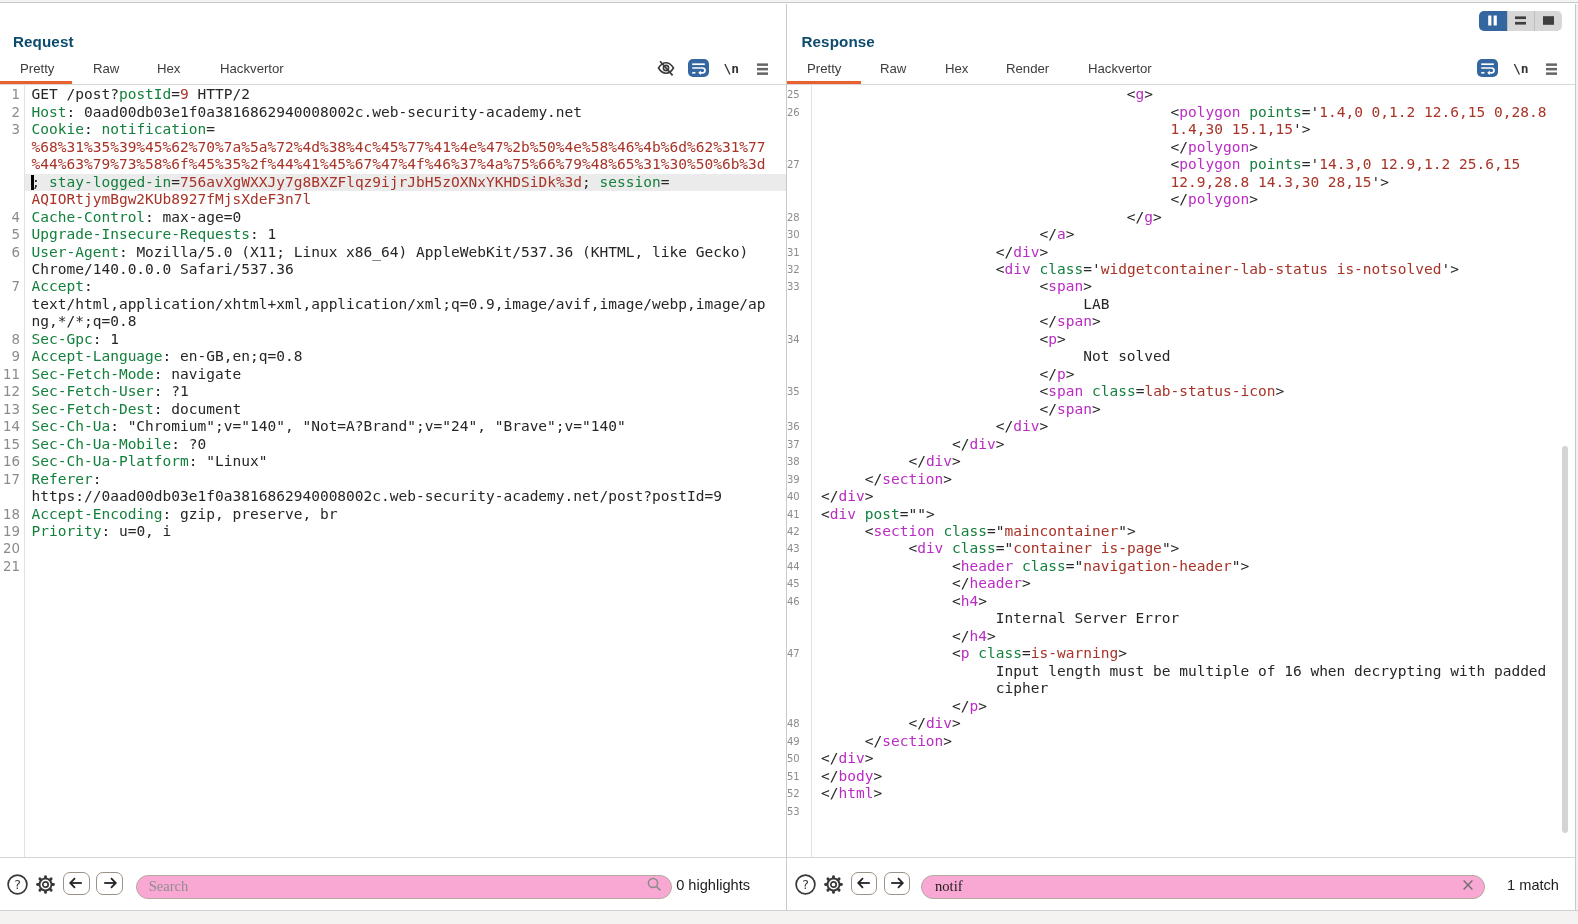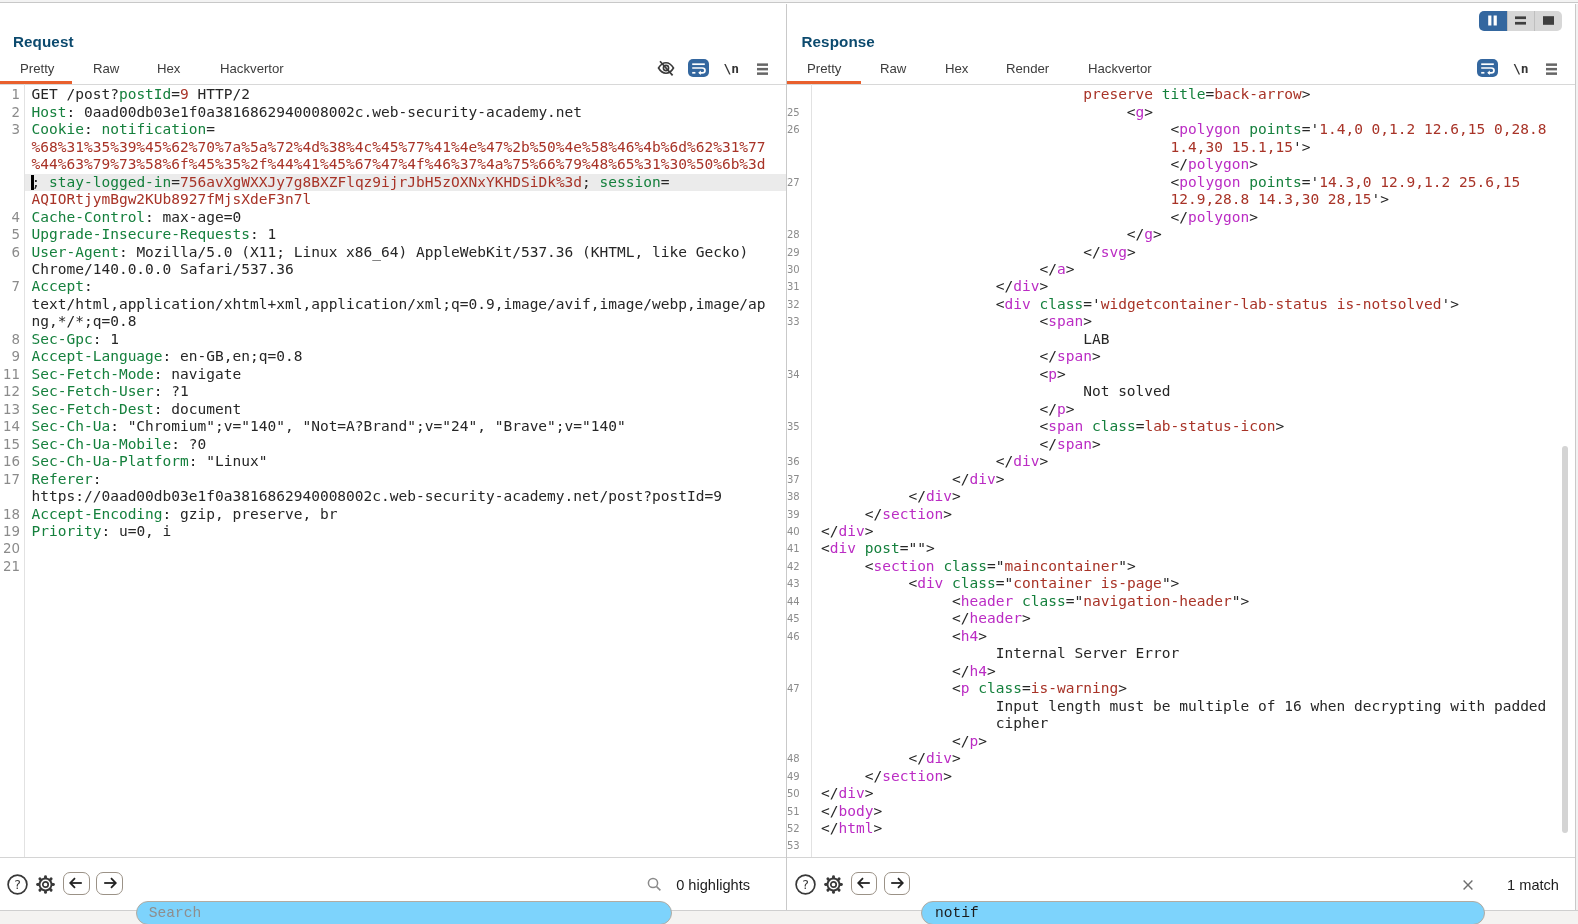--- a/index.html
+++ b/index.html
@@ -46,21 +46,21 @@
   #req-rows .code { padding-left:7px; }
   #resp-rows .code { padding-left:9.3px; }
   .row.hl .code { background:#ebebeb; }
   .cursor { position:absolute; top:1.2px; width:3.2px; height:15.2px; background:#000000; }
   #req-rows .cursor { left:30.6px; }
   .t { color:#262626; } .b { color:#15803d; } .r { color:#a83327; } .m { color:#bb2cc4; }
 
   
   #resp-scrollbar { left:1561.5px; top:446px; width:6.5px; height:387px; background:#d4d4d4; border-radius:3.2px; }
   .round-btn { position:absolute; top:871.7px; width:26.4px; height:23.6px; border:1.4px solid #9b9287; border-radius:7px; background:#ffffff; display:flex; align-items:center; justify-content:center; }
-  .search-input { position:absolute; top:901px; height:23.6px; border:1px solid #b3aba1; border-radius:12px; background:#7dd3fc; font-family:Liberation Mono, monospace; font-size:14.6px; color:#1c1c1c; outline:none; }
+  .search-input { position:absolute; top:875px; height:23.6px; border:1px solid #b3aba1; border-radius:12px; background:#f9a8d4; font-family:Liberation Serif, serif; font-size:14.6px; color:#1c1c1c; outline:none; }
   .search-input::placeholder { color:#8e8e8e; }
   .search-status { position:absolute; top:876.5px; font-size:14.6px; font-weight:500; color:#1c1c1c; text-align:right; }
   .bar-icon { position:absolute; top:873.5px; }
 </style>
 </head>
 <body>
 
 <div class="abs" id="top-strip"></div>
 <div class="abs" id="panel-divider"></div>
 <div class="abs" id="right-edge-line"></div>
@@ -224,30 +224,28 @@
 <div class="abs icon-btn" style="left:1546px; top:61.5px">
   <svg width="11" height="13" viewBox="0 0 11 13">
     <rect x="0" y="0.4" width="11" height="2.5" fill="#666666"></rect>
     <rect x="0" y="4.9" width="11" height="2.5" fill="#666666"></rect>
     <rect x="0" y="9.4" width="11" height="2.5" fill="#666666"></rect>
   </svg>
 </div>
 
 <div class="abs gutter-sep" style="left:810.7px"></div>
 <div class="rows" id="resp-rows" style="left:787px; width:771px">
-    <div class="row"><span class="ln"></span><span class="code">                              <span class="r">preserve</span><span class="t"> </span><span class="b">title</span><span class="t">=</span><span class="r">back-arrow</span><span class="t">&gt;</span></span></div>
     <div class="row"><span class="ln">25</span><span class="code">                                   <span class="t">&lt;</span><span class="m">g</span><span class="t">&gt;</span></span></div>
     <div class="row"><span class="ln">26</span><span class="code">                                        <span class="t">&lt;</span><span class="m">polygon</span><span class="t"> </span><span class="b">points</span><span class="t">='</span><span class="r">1.4,0 0,1.2 12.6,15 0,28.8</span></span></div>
     <div class="row"><span class="ln"></span><span class="code">                                        <span class="r">1.4,30 15.1,15</span><span class="t">'&gt;</span></span></div>
     <div class="row"><span class="ln"></span><span class="code">                                        <span class="t">&lt;/</span><span class="m">polygon</span><span class="t">&gt;</span></span></div>
     <div class="row"><span class="ln">27</span><span class="code">                                        <span class="t">&lt;</span><span class="m">polygon</span><span class="t"> </span><span class="b">points</span><span class="t">='</span><span class="r">14.3,0 12.9,1.2 25.6,15</span></span></div>
     <div class="row"><span class="ln"></span><span class="code">                                        <span class="r">12.9,28.8 14.3,30 28,15</span><span class="t">'&gt;</span></span></div>
     <div class="row"><span class="ln"></span><span class="code">                                        <span class="t">&lt;/</span><span class="m">polygon</span><span class="t">&gt;</span></span></div>
     <div class="row"><span class="ln">28</span><span class="code">                                   <span class="t">&lt;/</span><span class="m">g</span><span class="t">&gt;</span></span></div>
-    <div class="row"><span class="ln">29</span><span class="code">                              <span class="t">&lt;/</span><span class="m">svg</span><span class="t">&gt;</span></span></div>
     <div class="row"><span class="ln">30</span><span class="code">                         <span class="t">&lt;/</span><span class="m">a</span><span class="t">&gt;</span></span></div>
     <div class="row"><span class="ln">31</span><span class="code">                    <span class="t">&lt;/</span><span class="m">div</span><span class="t">&gt;</span></span></div>
     <div class="row"><span class="ln">32</span><span class="code">                    <span class="t">&lt;</span><span class="m">div</span><span class="t"> </span><span class="b">class</span><span class="t">='</span><span class="r">widgetcontainer-lab-status is-notsolved</span><span class="t">'&gt;</span></span></div>
     <div class="row"><span class="ln">33</span><span class="code">                         <span class="t">&lt;</span><span class="m">span</span><span class="t">&gt;</span></span></div>
     <div class="row"><span class="ln"></span><span class="code">                              <span class="t">LAB</span></span></div>
     <div class="row"><span class="ln"></span><span class="code">                         <span class="t">&lt;/</span><span class="m">span</span><span class="t">&gt;</span></span></div>
     <div class="row"><span class="ln">34</span><span class="code">                         <span class="t">&lt;</span><span class="m">p</span><span class="t">&gt;</span></span></div>
     <div class="row"><span class="ln"></span><span class="code">                              <span class="t">Not solved</span></span></div>
     <div class="row"><span class="ln"></span><span class="code">                         <span class="t">&lt;/</span><span class="m">p</span><span class="t">&gt;</span></span></div>
     <div class="row"><span class="ln">35</span><span class="code">                         <span class="t">&lt;</span><span class="m">span</span><span class="t"> </span><span class="b">class</span><span class="t">=</span><span class="r">lab-status-icon</span><span class="t">&gt;</span></span></div>

